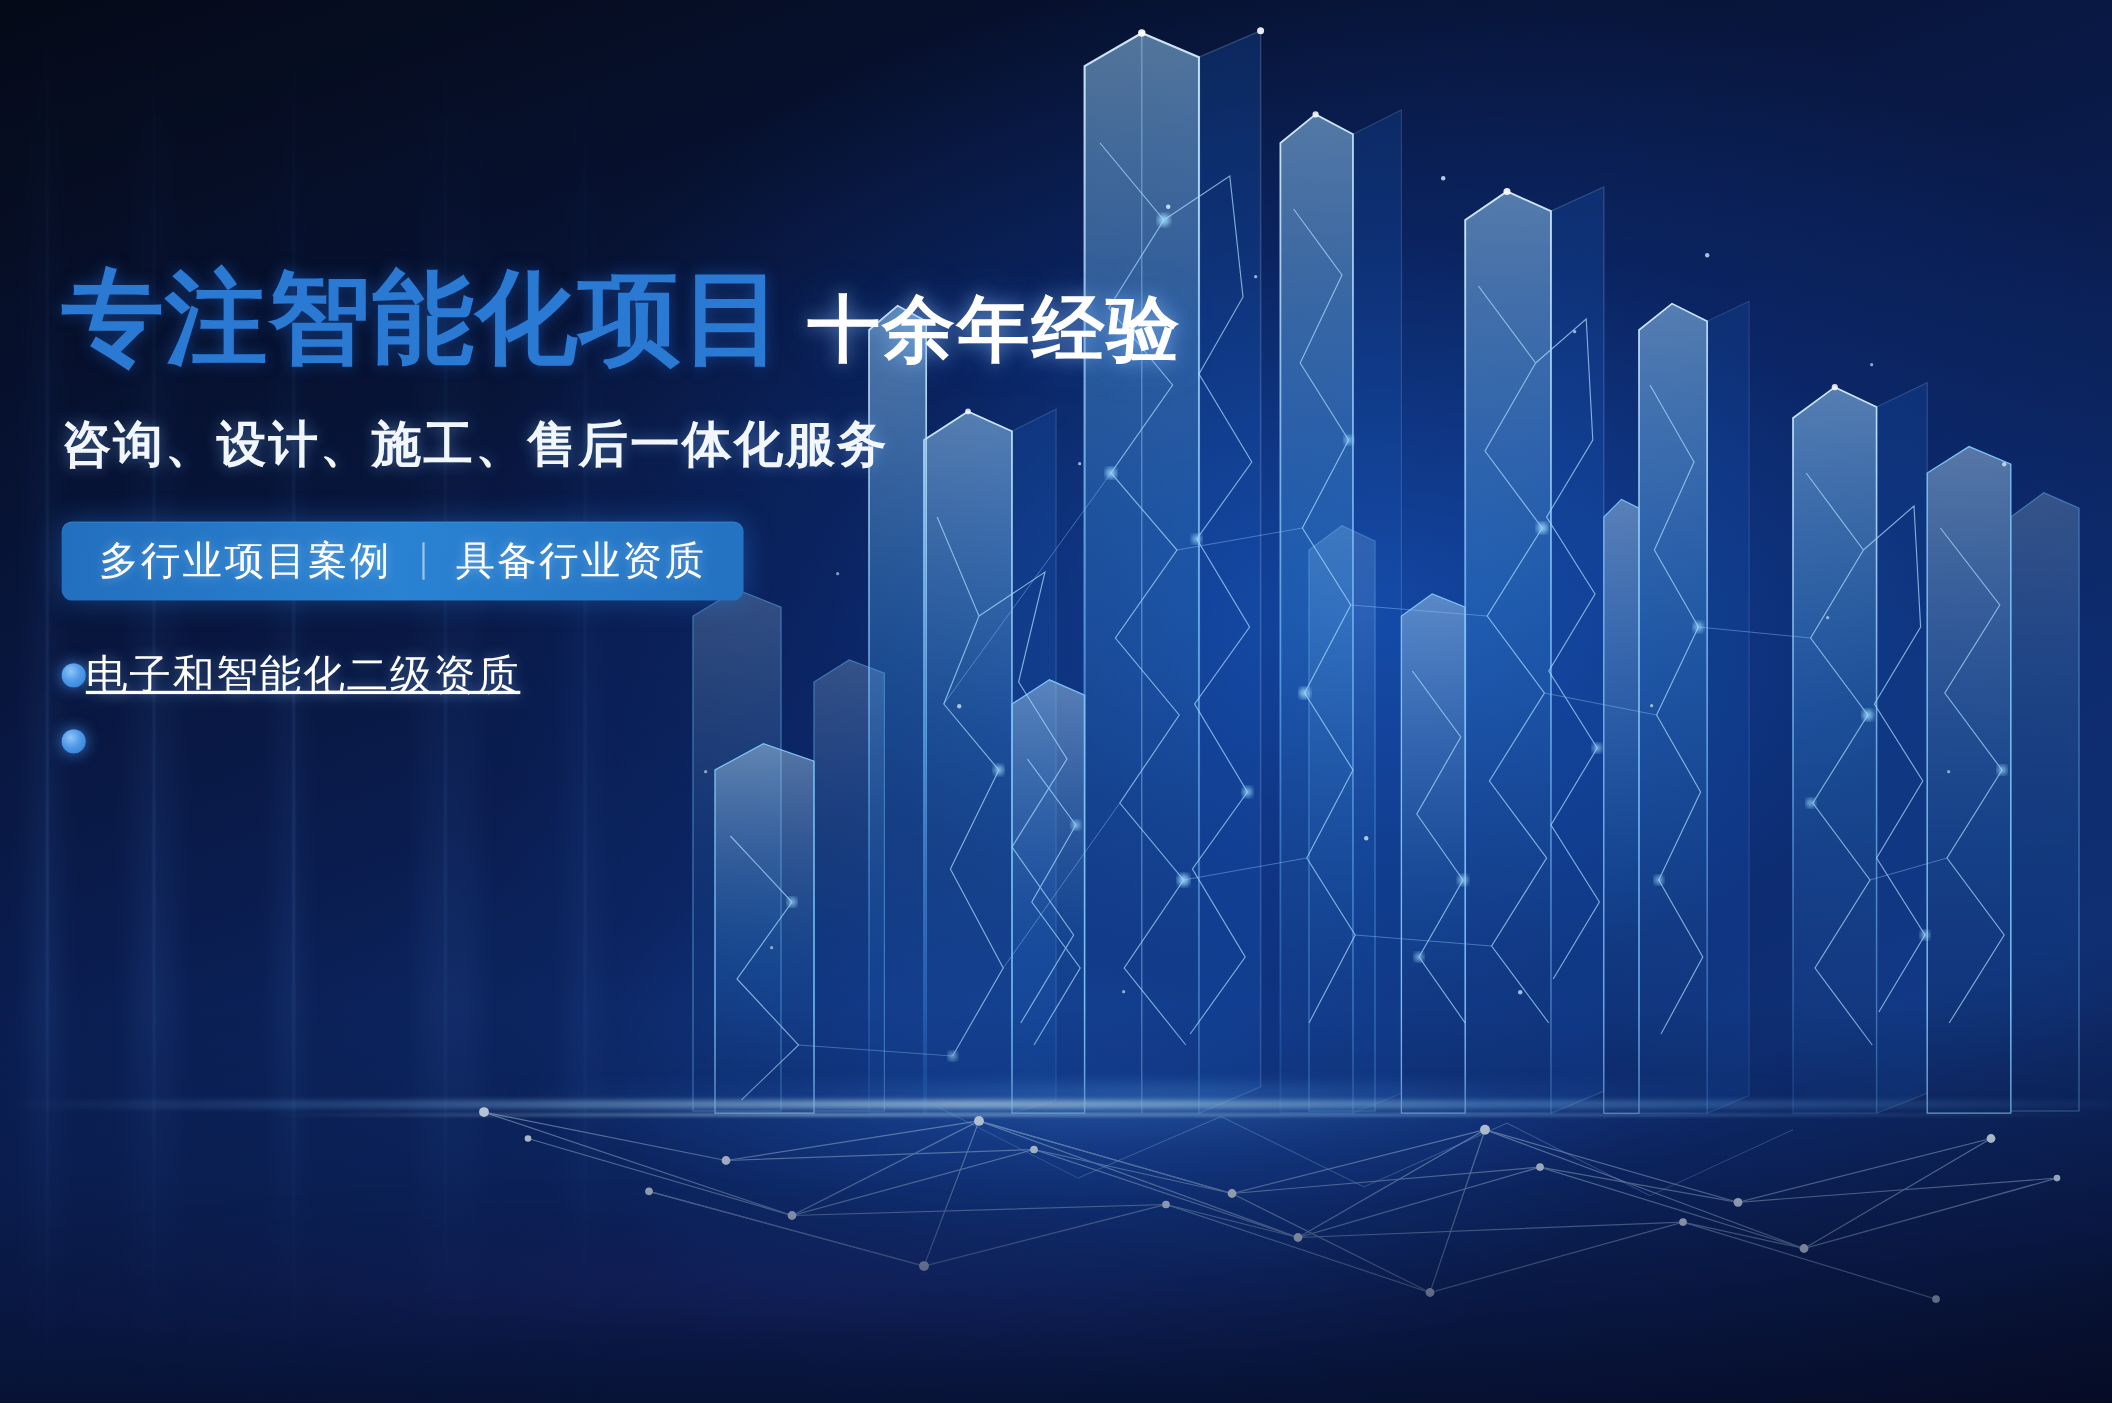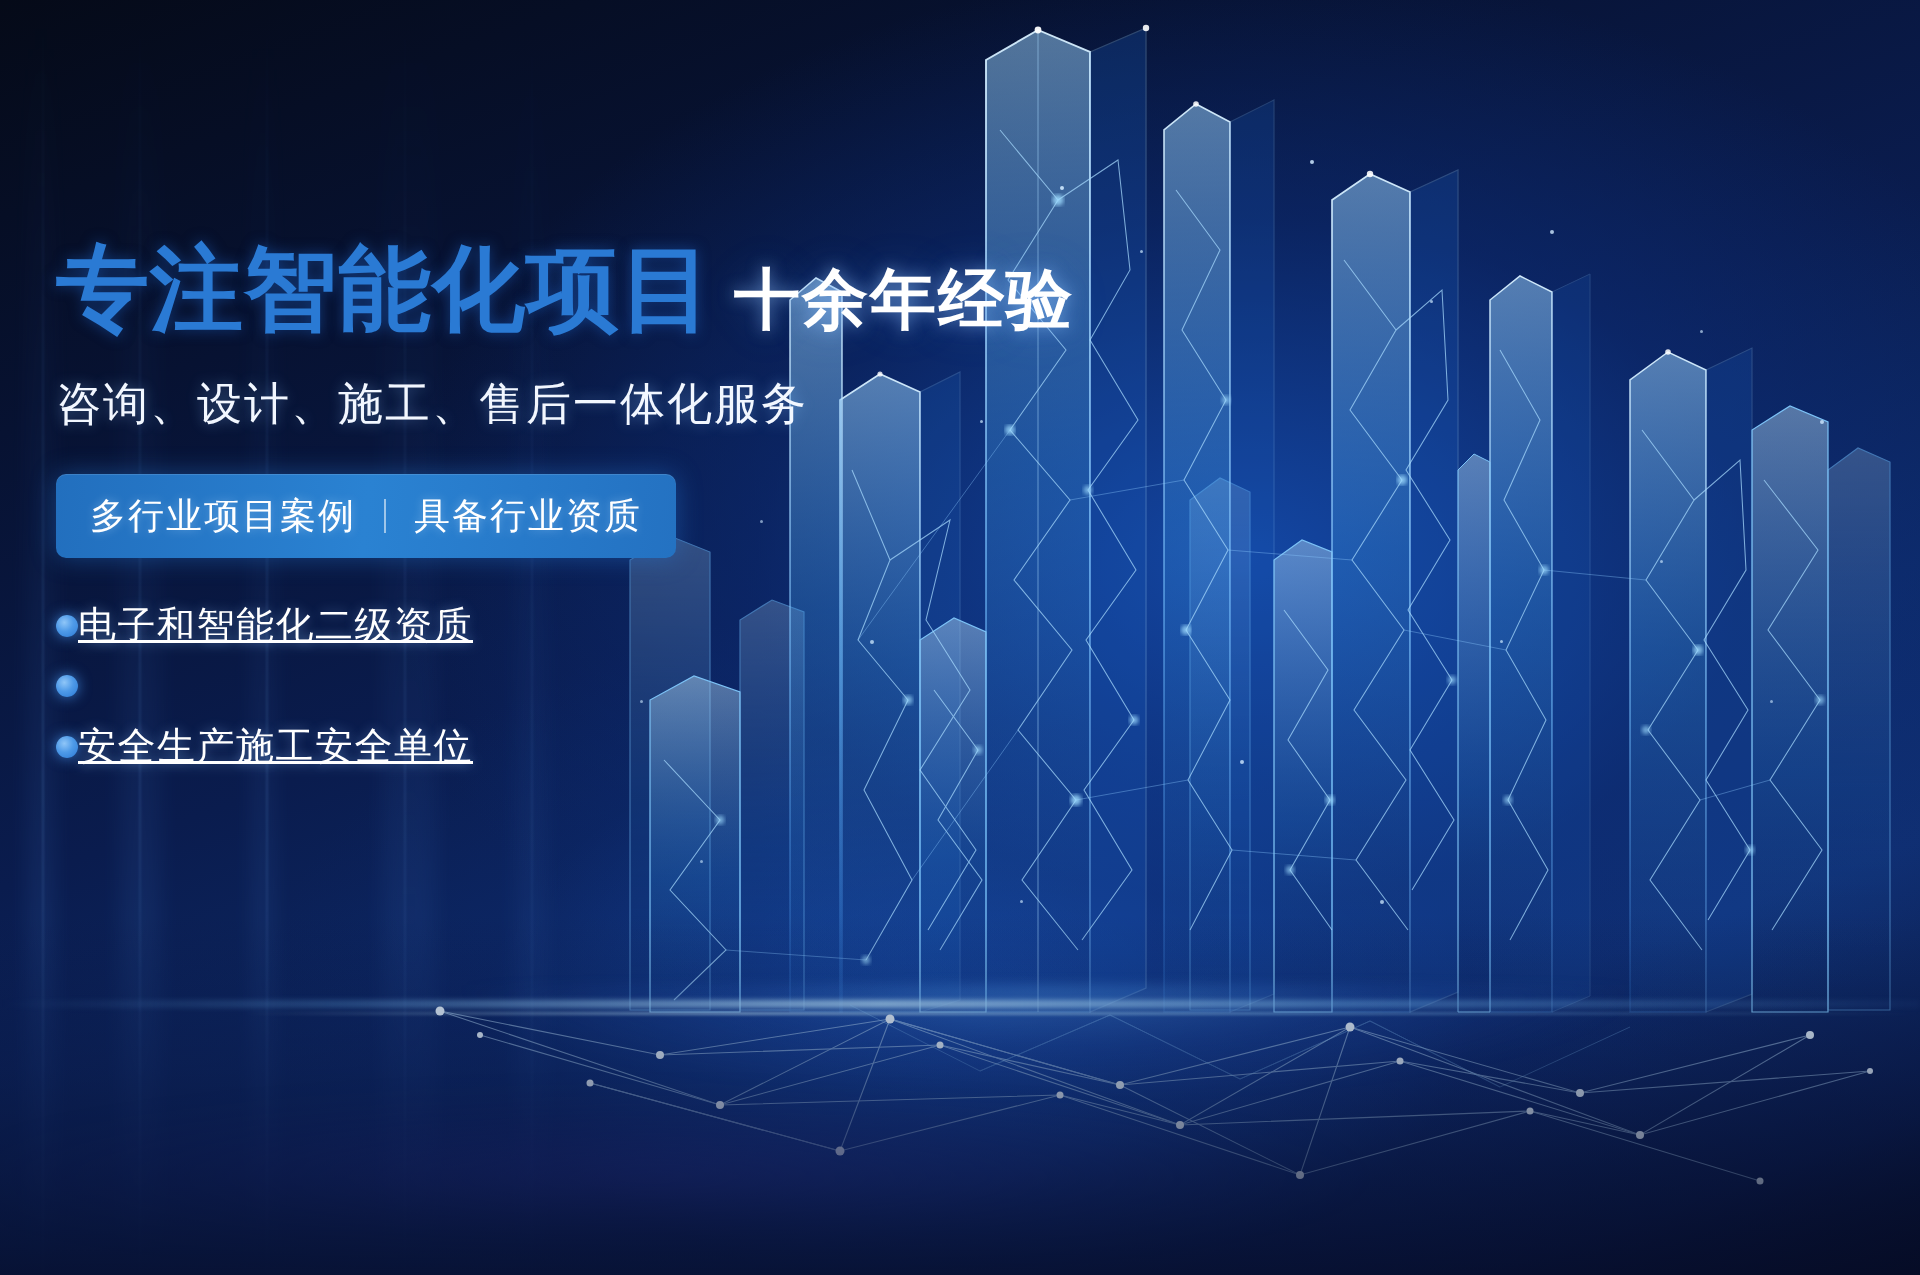--- a/index.html
+++ b/index.html
@@ -82,28 +82,28 @@
     letter-spacing:2px;
     margin-left:20px;
     padding-bottom:4px;
     text-shadow:0 0 16px rgba(150,200,255,0.55), 0 0 38px rgba(80,150,255,0.35);
   }
   .subtitle{
     margin-top:38px;
     font-size:45px;
     color:#f2f7ff;
     letter-spacing:2px;
-    font-weight:normal;
+    font-weight:bold;
     text-shadow:0 0 14px rgba(130,190,255,0.45);
     white-space:nowrap;
   }
   .pill{
     margin-top:40px;
     display:inline-flex; align-items:center;
-    height:84px;
+    height:72px;
     padding:0 34px;
     border-radius:10px;
     background:linear-gradient(90deg,#2476c4 0%, #2a7fcf 45%, #2druby 100%);
     background:linear-gradient(95deg,#226fbe 0%, #2a82d2 50%, #2472c2 100%);
     box-shadow:0 0 26px rgba(40,120,210,0.45), inset 0 1px 0 rgba(255,255,255,0.12);
   }
   .pill span.txt{
     font-size:36px; color:#ffffff; letter-spacing:2px;
     text-shadow:0 0 10px rgba(190,225,255,0.45);
     white-space:nowrap;
@@ -362,20 +362,16 @@
     </div>
 
     <div class="bullets">
       <div class="bullet">
         <span class="dot"></span>
         <span class="label">电子和智能化二级资质</span>
       </div>
       <div class="bullet">
         <span class="dot"></span>
       </div>
-      <div class="bullet">
-        <span class="dot"></span>
-        <span class="label">安全生产施工安全单位</span>
-      </div>
     </div>
 
   </div>
 </div>
 
 </body></html>

